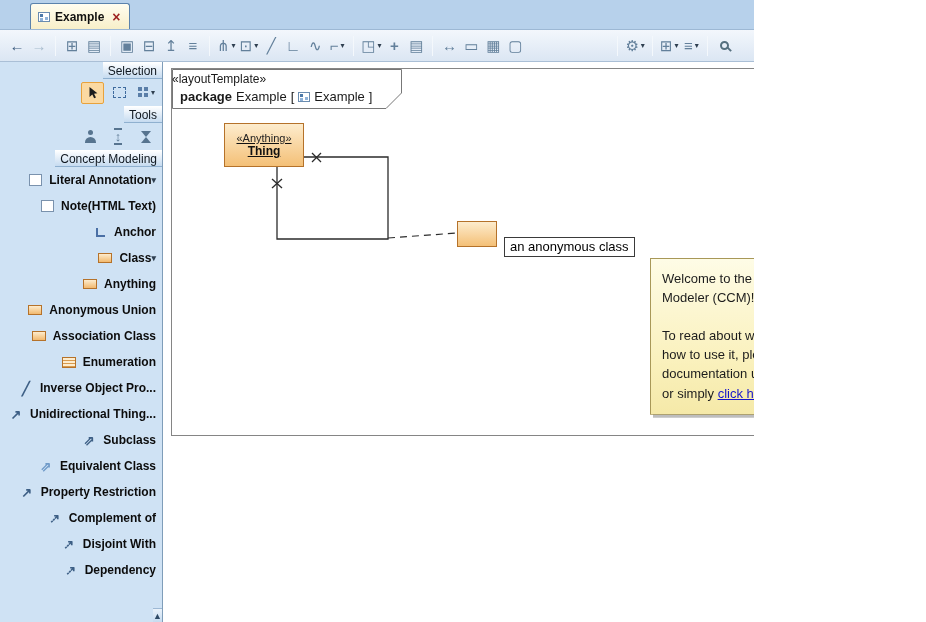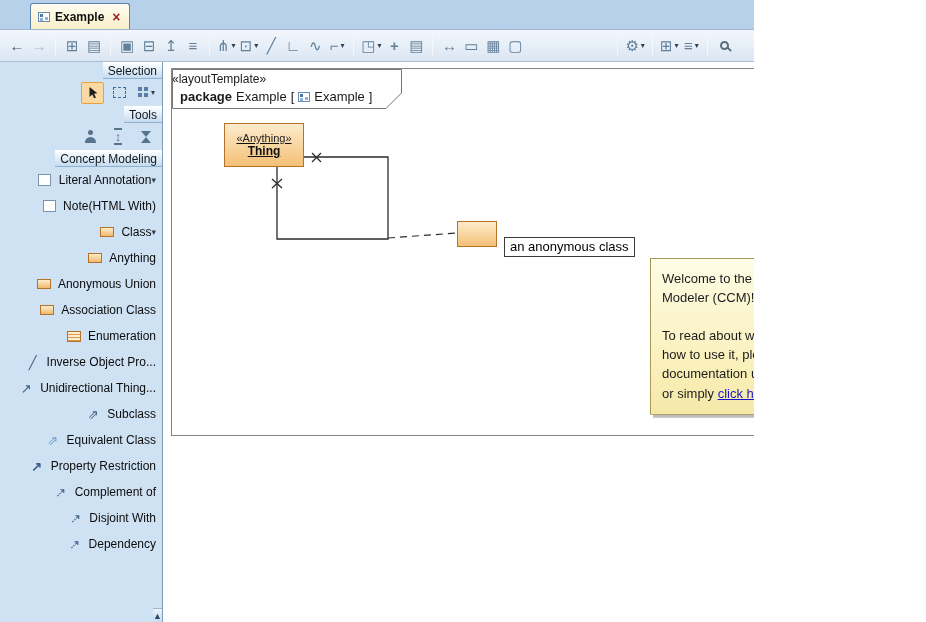--- a/index.html
+++ b/index.html
@@ -80,21 +80,21 @@
             padding: 0 1px; }
   .t-dist::before { content: "↕"; }
   .t-hour { display: inline-flex; flex-direction: column; align-items: center; }
   .t-hour::before { content: ""; border: 5px solid transparent; border-top: 6px solid #57748f;
             border-bottom: none; }
   .t-hour::after { content: ""; border: 5px solid transparent; border-bottom: 6px solid #57748f;
             border-top: none; }
   .toolbtn { width: 24px; height: 22px; display: inline-flex; align-items: center; justify-content: center; }
 
   .citem { height: 26px; display: flex; align-items: center; padding: 0 6px 0 8px;
-           font-size: 12px; color: #0c0c0c; flex: none; }
+           font-size: 12px; color: #0c0c0c; flex: none; font-weight: bold; }
   .citem .caret { margin-left: auto; font-size: 9px; }
   .ci { flex: none; margin-right: 6px; display: inline-flex; align-items: center;
         justify-content: center; width: 16px; font-style: normal; font-size: 13px; color: #3d5f85; }
   .ci-box { width: 13px; height: 12px; background: #fff; border: 1px solid #7a92ad; display: inline-block; }
   .ci-class { width: 14px; height: 10px; border: 1px solid #b5722a;
               background: linear-gradient(#fdeccd, #f2b96e); display: inline-block; }
   .ci-enum { width: 14px; height: 11px; border: 1px solid #b5722a;
              background: repeating-linear-gradient(180deg, #fdeccd 0 2px, #d89a4e 2px 3px); display: inline-block; }
   .ci-slash::before { content: "╱"; }
   .ci-uni::before { content: "↗"; }
@@ -291,21 +291,27 @@
         <i class="ci">
             <span class="ci-box"></span>
           </i>
         <span>Literal Annotation</span>
         <i class="caret">▾</i>
       </div>
       <div class="citem">
         <i class="ci">
             <span class="ci-box"></span>
           </i>
-        <span>Note(HTML With)</span>
+        <span>Note(HTML Text)</span>
+      </div>
+      <div class="citem">
+        <i class="ci">
+            <span class="ci-anchor"></span>
+          </i>
+        <span>Anchor</span>
       </div>
       <div class="citem">
         <i class="ci">
             <span class="ci-class"></span>
           </i>
         <span>Class</span>
         <i class="caret">▾</i>
       </div>
       <div class="citem">
         <i class="ci">

